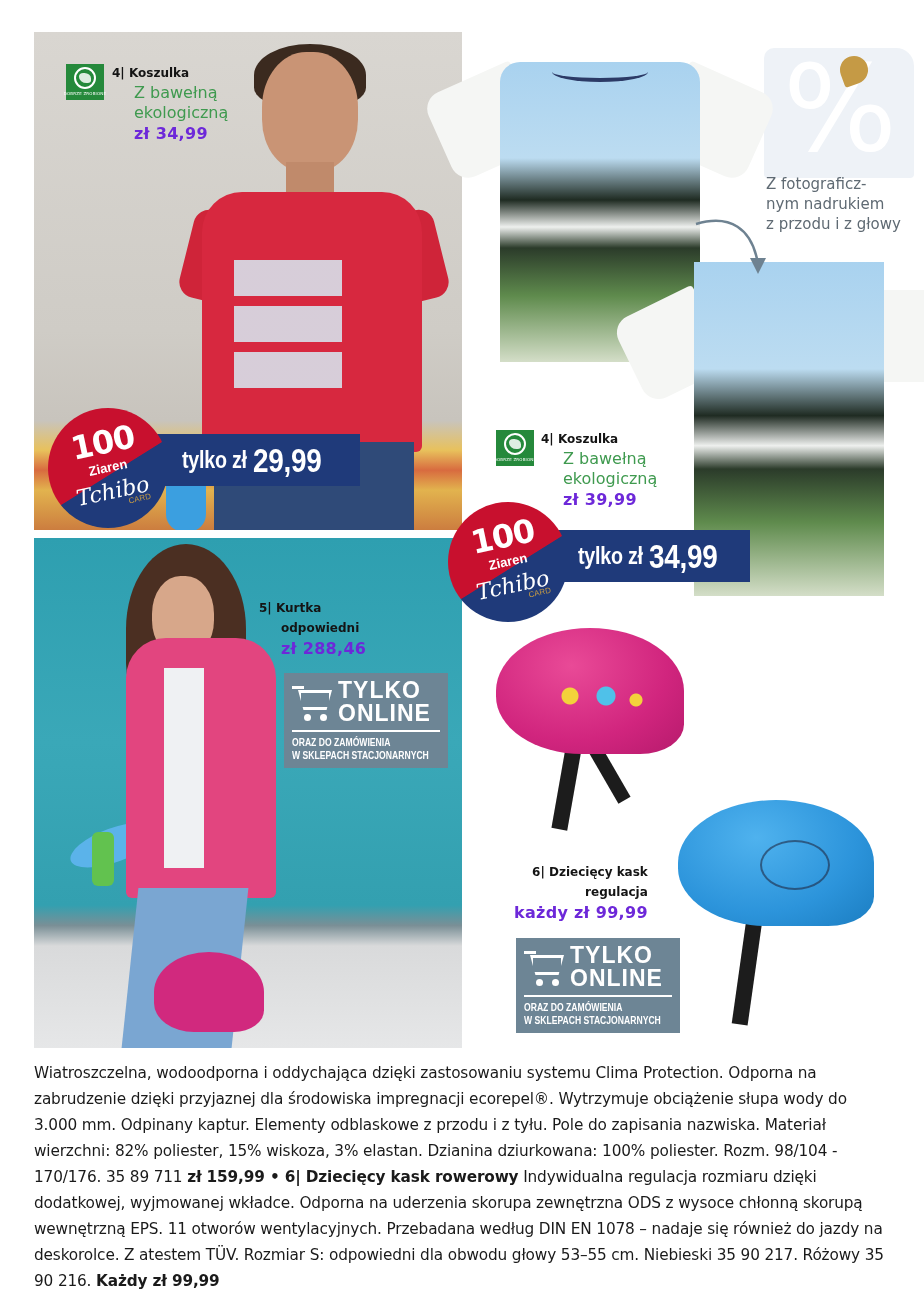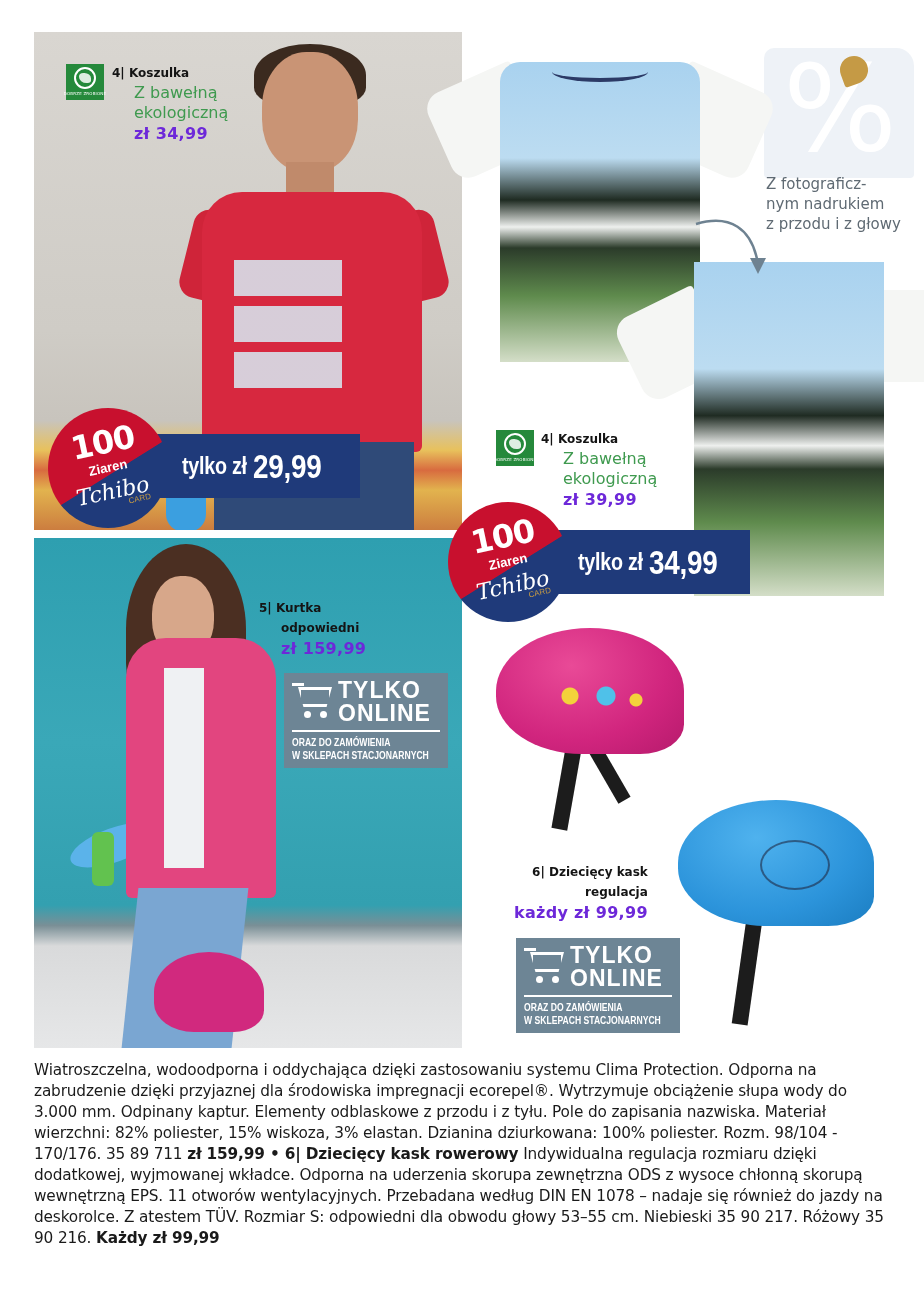--- a/index.html
+++ b/index.html
@@ -88,48 +88,48 @@
     background: linear-gradient(160deg, #c8102e 0%, #c8102e 54%, #1f3a7a 54.5%, #1f3a7a 100%);
     display: flex; flex-direction: column; align-items: center; color: #ffffff; transform: rotate(-12deg);
     z-index: 3;
   }
   .roundel .num { font-family: "DejaVu Sans", sans-serif; font-weight: bold; font-size: 32px; line-height: 32px; margin-top: 18px; letter-spacing: -1px; }
   .roundel .ziaren { font-family: "Liberation Sans", sans-serif; font-weight: bold; font-size: 13px; line-height: 16px; margin-top: 2px; }
   .roundel .tchibo { font-family: "DejaVu Serif", serif; font-style: italic; font-size: 22px; line-height: 24px; margin-top: 4px; }
   .roundel .card { font-family: "Liberation Sans", sans-serif; font-size: 8px; color: #c59a45; align-self: flex-end; margin-right: 24px; margin-top: -4px; }
 
   .price-banner {
-    height: 64px; background: #1f3a7a; color: #ffffff; display: flex; align-items: center; padding-left: 32px;
+    height: 52px; background: #1f3a7a; color: #ffffff; display: flex; align-items: center; padding-left: 32px;
     font-family: "Liberation Sans", sans-serif; font-weight: bold; z-index: 2;
   }
   .price-banner .tylko { font-size: 24px; transform: scaleX(.82); transform-origin: left; letter-spacing: -.3px; }
   .price-banner .value { font-size: 34px; transform: scaleX(.82); transform-origin: left; margin-left: -8px; letter-spacing: -.3px; }
 
   
   .online-box {
     width: 164px; background: #6d8595; color: #ffffff; padding: 6px 8px 6px 8px;
     font-family: "Liberation Sans", sans-serif;
   }
-  .online-box .row { display: flex; }
+  .online-box .row { display: flex; align-items: center; }
   .online-box .cart { width: 46px; height: 40px; position: relative; flex: 0 0 46px; }
   .online-box .cart .basket { position: absolute; left: 6px; top: 8px; width: 34px; height: 20px; border: 3px solid #ffffff; border-top: 3px solid #ffffff; clip-path: polygon(0 0, 100% 0, 84% 100%, 16% 100%); }
   .online-box .cart .handle { position: absolute; left: 0; top: 4px; width: 12px; height: 3px; background: #ffffff; }
   .online-box .cart .w1, .online-box .cart .w2 { position: absolute; top: 32px; width: 7px; height: 7px; border-radius: 50%; background: #ffffff; }
   .online-box .cart .w1 { left: 12px; } .online-box .cart .w2 { left: 28px; }
   .online-box .big { font-weight: bold; font-size: 23px; line-height: 23px; letter-spacing: 1px; }
   .online-box .rule { height: 2px; background: #ffffff; margin: 5px 0 4px 0; }
   .online-box .small { font-size: 10px; line-height: 13px; font-weight: bold; transform: scaleX(.86); transform-origin: left; white-space: nowrap; }
 
   
   .caption-photo { font-size: 15px; line-height: 20px; color: #5f6a73; }
   .arrow-svg { z-index: 1; }
 
   
   .desc {
-    left: 34px; top: 1060px; width: 860px; font-size: 15.3px; line-height: 21px; color: #1a1a1a;
+    left: 34px; top: 1060px; width: 860px; font-size: 15.3px; line-height: 26px; color: #1a1a1a;
     font-family: "DejaVu Sans", sans-serif; letter-spacing: -.15px;
   }
   .desc b { font-weight: bold; }
 </style>
 </head>
 <body>
 
 <div class="abs panel-boy">
   <div class="abs boy-board"></div>
   <div class="abs boy-hair"></div>
@@ -220,21 +220,21 @@
   <div class="abs girl-face"></div>
   <div class="abs girl-jacket"></div>
   <div class="abs girl-tee"></div>
   <div class="abs girl-jeans"></div>
   <div class="abs girl-helmet"></div>
 </div>
 
 <div class="abs label" style="left:259px; top:598px;">
   <div class="title"><span>5|</span> <span>Kurtka</span></div>
   <div class="title indent">odpowiedni</div>
-  <div class="price indent">zł 159,99</div>
+  <div class="price indent">zł 288,46</div>
 </div>
 <div class="abs online-box" style="left:284px; top:673px;">
   <div class="row">
     <div class="cart">
       <div class="handle"></div>
         <div class="basket"></div>
         <div class="w1"></div>
         <div class="w2"></div>
     </div>
     <div>

